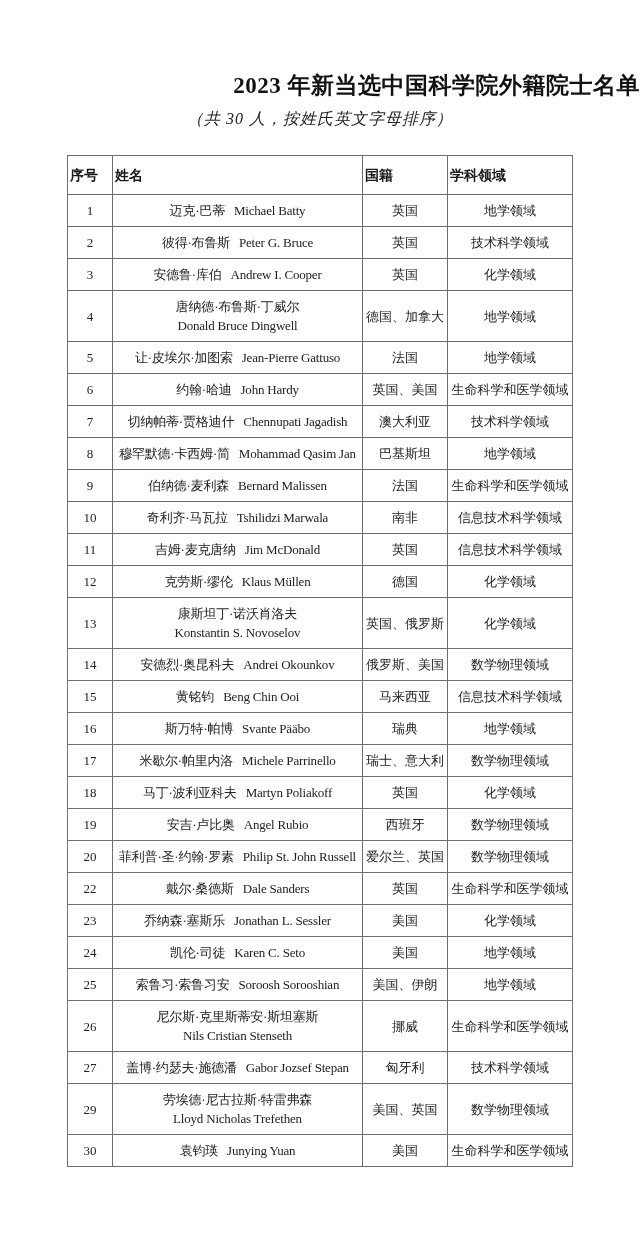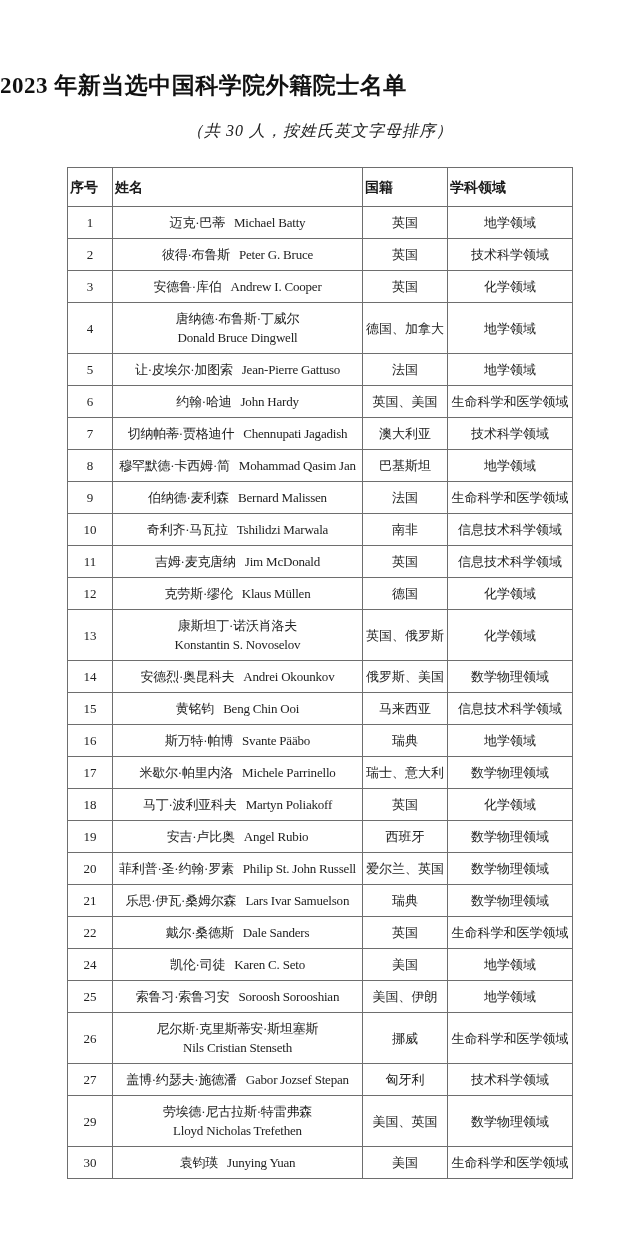--- a/index.html
+++ b/index.html
@@ -13,30 +13,31 @@
     overflow: hidden;
     color: #1f1f1f;
     font-family: "Liberation Serif", "DejaVu Serif", serif;
   }
   .page {
     width: 640px;
     box-sizing: border-box;
   }
   h1.doc-title {
     margin: 72px 0 0 0;
-    text-align: left;
+    text-align: right;
     font-size: 23px;
     line-height: 27px;
     font-weight: bold;
     color: #111111;
     font-family: "Liberation Serif", "DejaVu Serif", serif;
     letter-spacing: 0.5px;
+    padding-left: 28px;
   }
   .doc-subtitle {
-    margin-top: 22px;
+    margin-top: 10px;
     text-align: center;
     font-size: 16px;
     line-height: 20px;
     font-style: italic;
     color: #222222;
     letter-spacing: 1px;
   }
   table.roster {
     border-collapse: collapse;
     table-layout: fixed;
@@ -248,34 +249,34 @@
     <td class="c-field">数学物理领域</td>
   </tr>
 
   <tr>
     <td class="c-no">20</td>
     <td class="c-name"><span class="cn">菲利普·圣·约翰·罗素</span><span class="en">Philip St. John Russell</span></td>
     <td class="c-nat">爱尔兰、英国</td>
     <td class="c-field">数学物理领域</td>
   </tr>
 
-  <tr>
-    <td class="c-no">21</td>
-    <td class="c-name"><span class="cn">乐思·伊瓦·桑姆尔森</span><span class="en">Lars Ivar Samuelson</span></td>
-    <td class="c-nat">瑞典</td>
-    <td class="c-field">数学物理领域</td>
-  </tr>
 
   <tr>
     <td class="c-no">22</td>
     <td class="c-name"><span class="cn">戴尔·桑德斯</span><span class="en">Dale Sanders</span></td>
     <td class="c-nat">英国</td>
     <td class="c-field">生命科学和医学领域</td>
   </tr>
 
+  <tr>
+    <td class="c-no">23</td>
+    <td class="c-name"><span class="cn">乔纳森·塞斯乐</span><span class="en">Jonathan L. Sessler</span></td>
+    <td class="c-nat">美国</td>
+    <td class="c-field">化学领域</td>
+  </tr>
 
   <tr>
     <td class="c-no">24</td>
     <td class="c-name"><span class="cn">凯伦·司徒</span><span class="en">Karen C. Seto</span></td>
     <td class="c-nat">美国</td>
     <td class="c-field">地学领域</td>
   </tr>
 
   <tr>
     <td class="c-no">25</td>

